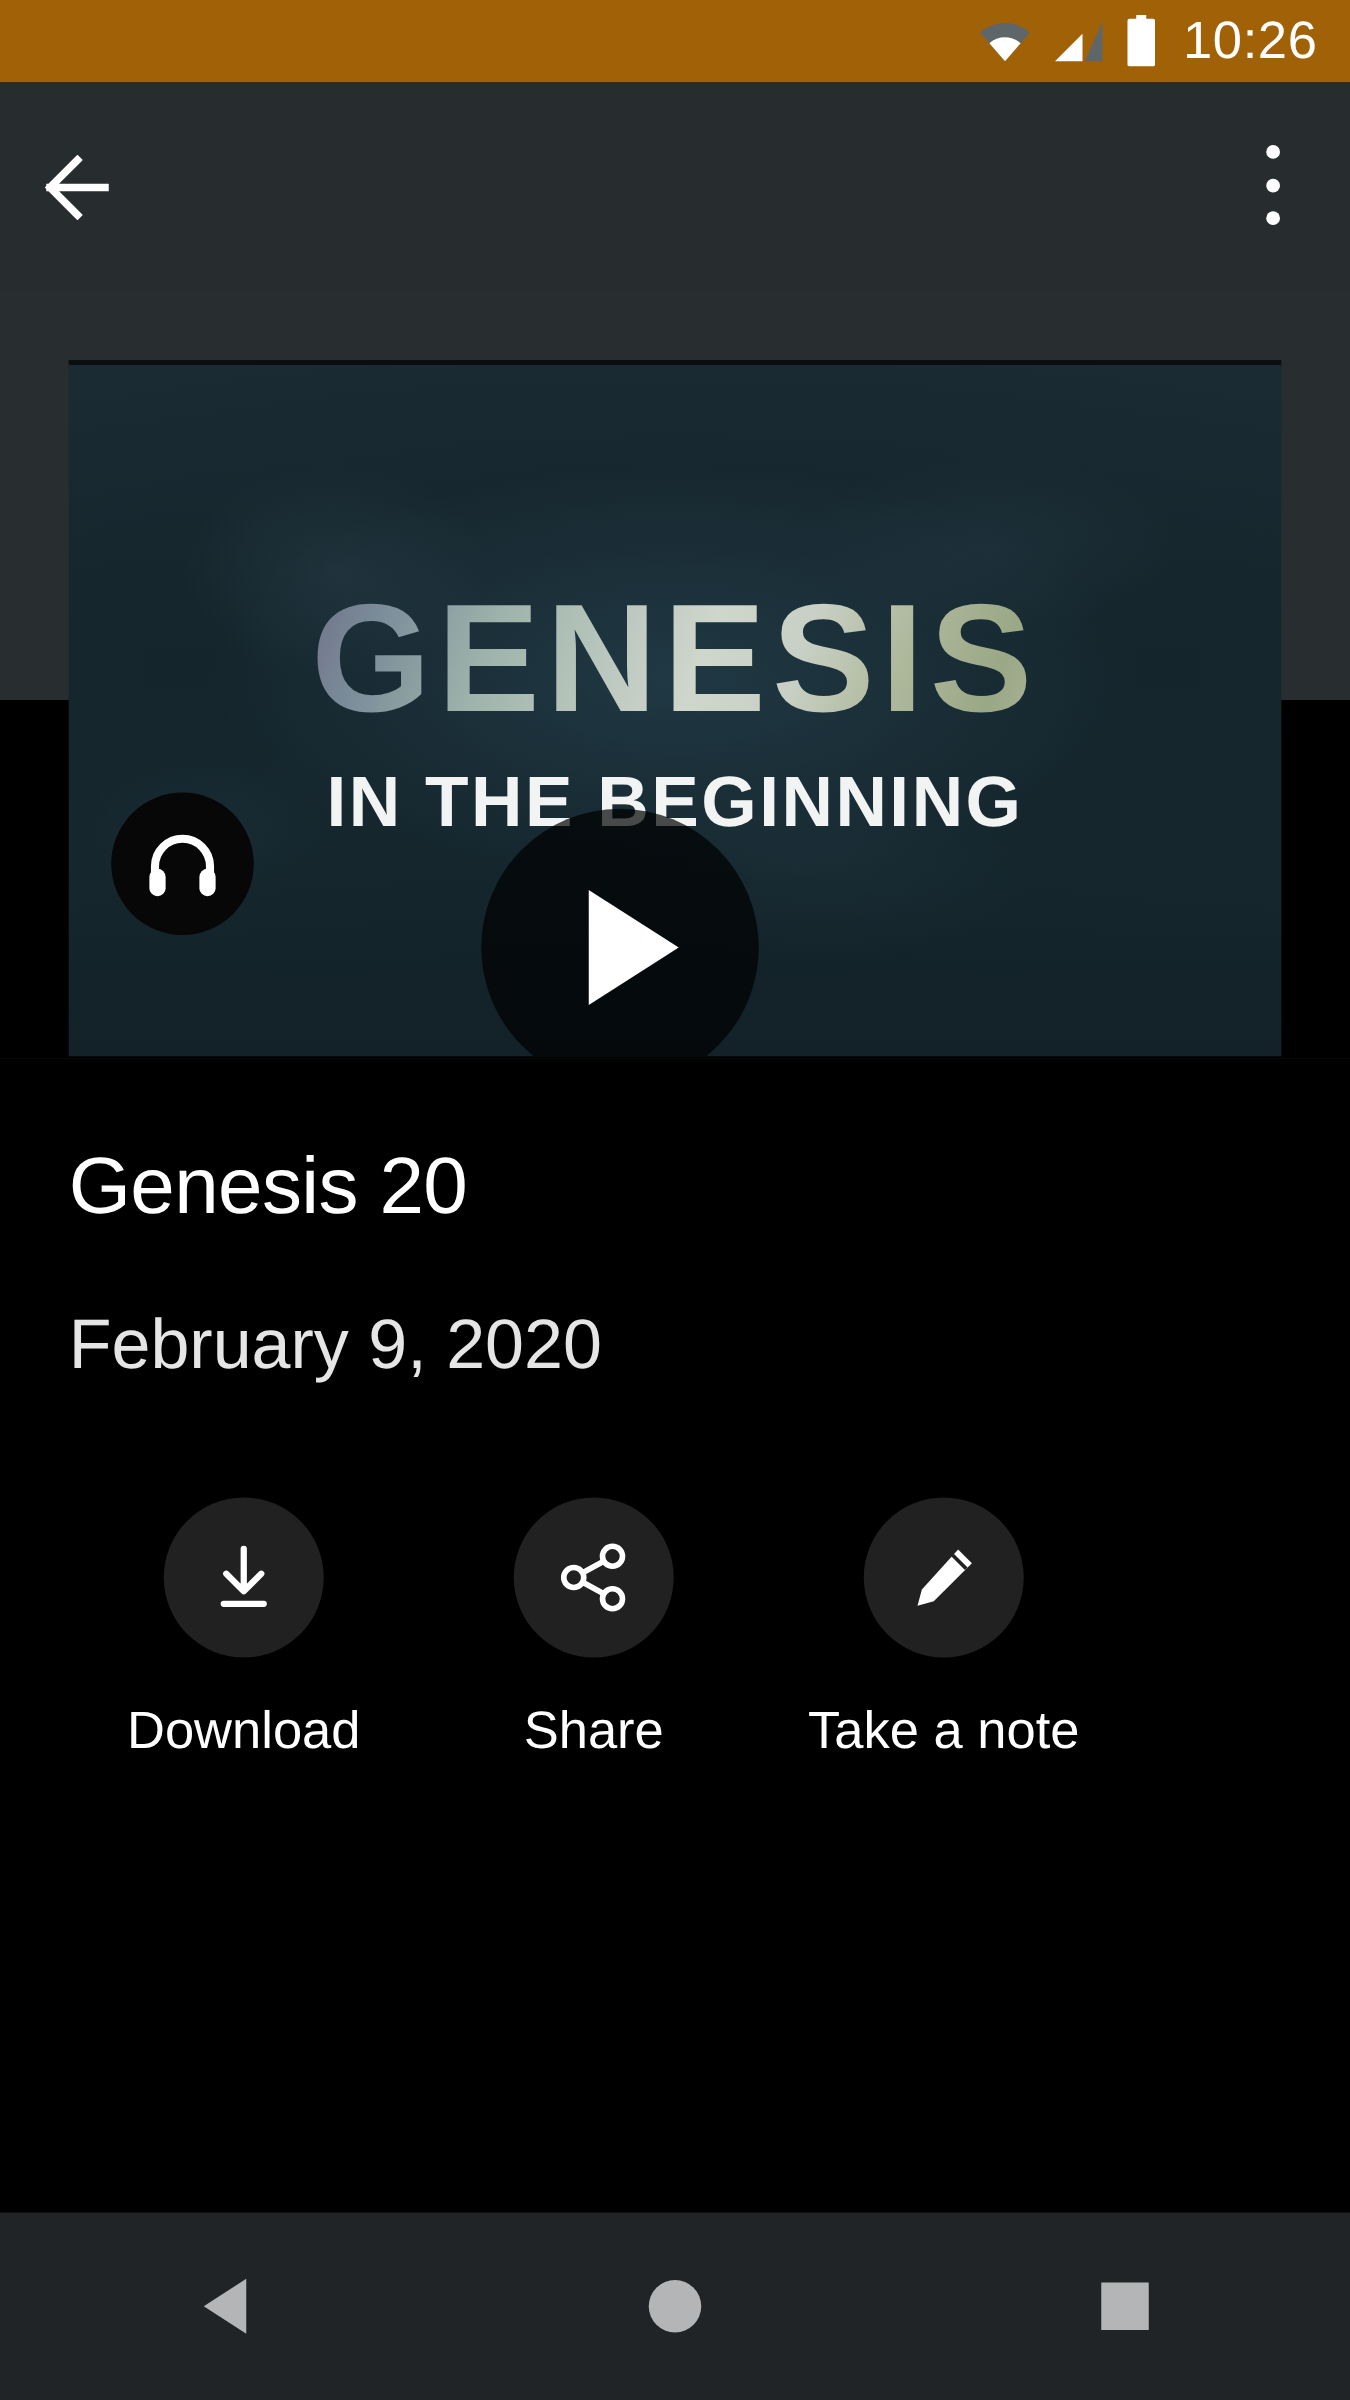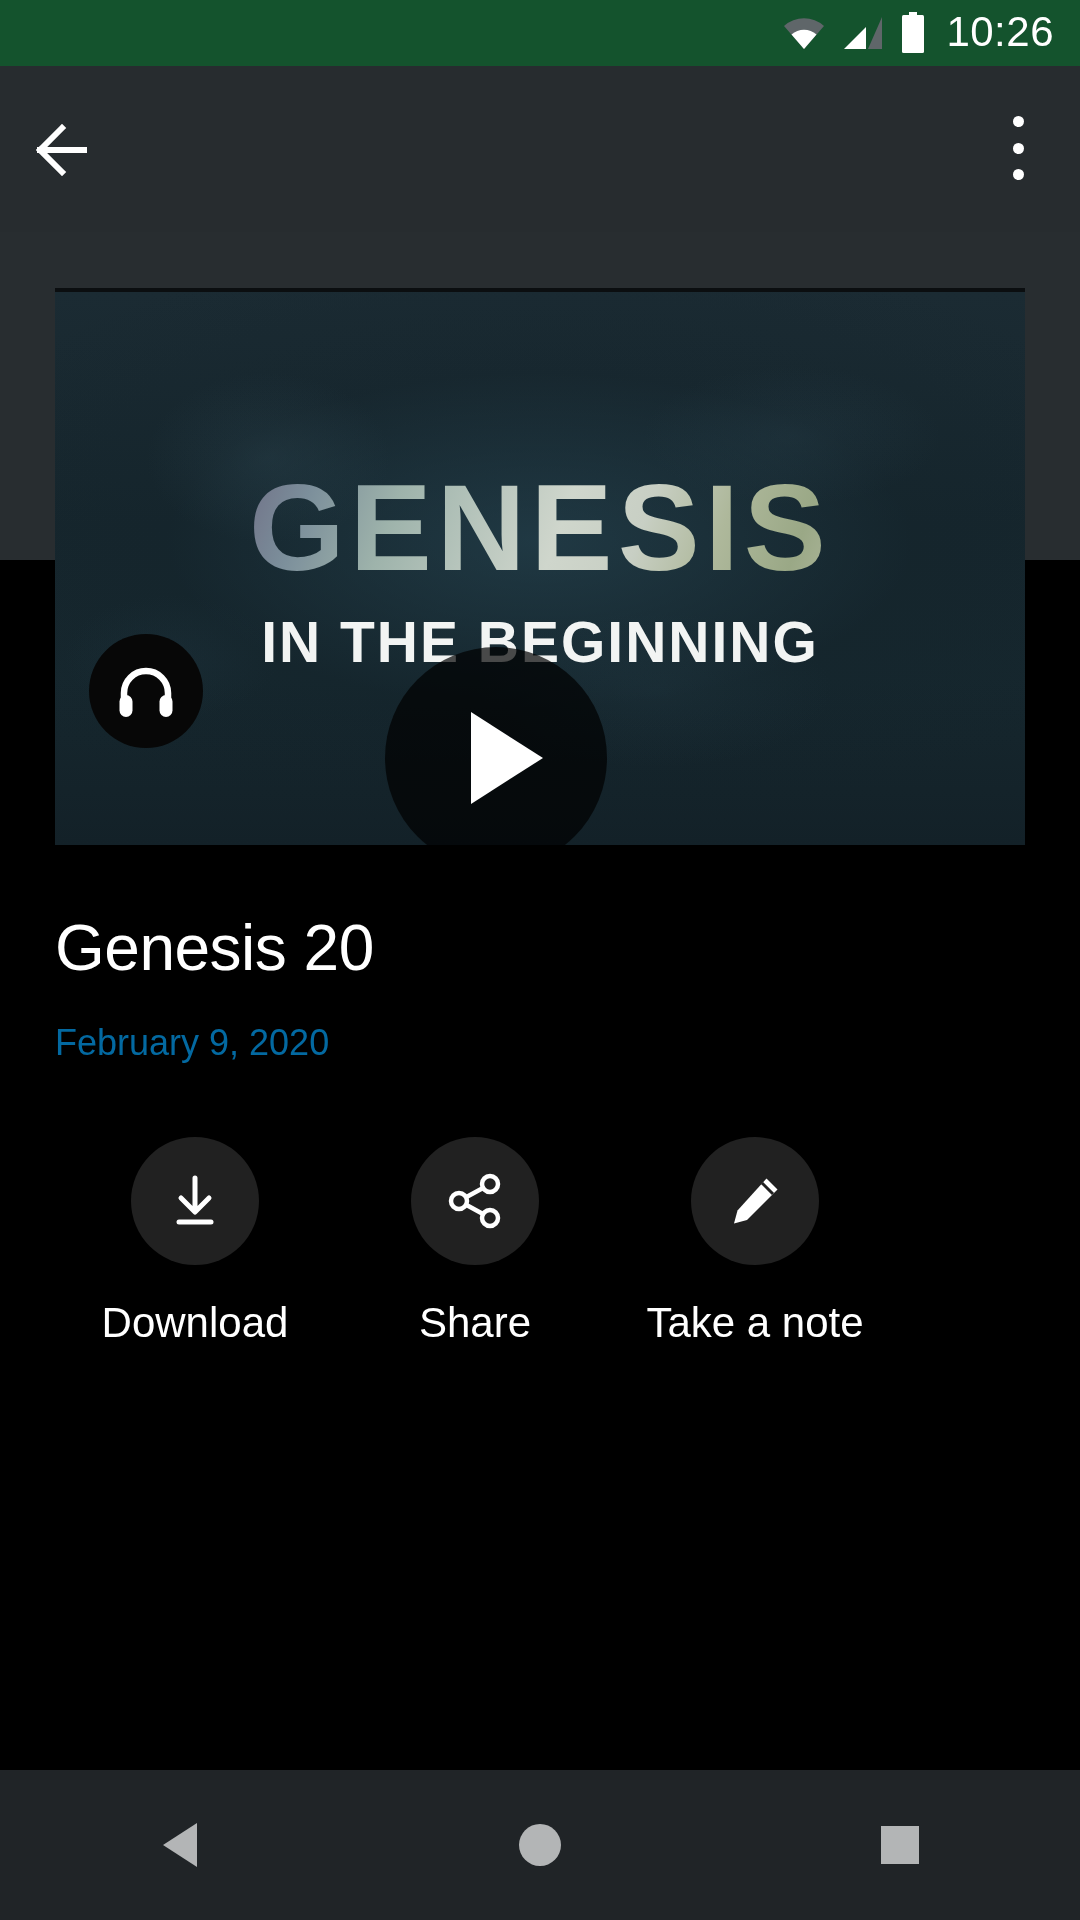--- a/index.html
+++ b/index.html
@@ -12,21 +12,21 @@
   #screen {
     position:relative;
     width:1080px; height:1920px;
     background:#000;
   }
 
   
   #status-bar {
     position:absolute; top:0; left:0;
     width:1080px; height:66px;
-    background:#14532d;
+    background:#a16207;
     display:flex; align-items:center; justify-content:flex-end;
     padding-right:26px;
   }
   .sb-icon { display:block; margin-right:16px; }
   #clock {
     color:#ffffff; font-size:42px; font-weight:400;
     letter-spacing:0.5px; line-height:1;
     margin-left:4px; margin-bottom:2px;
   }
 
@@ -160,27 +160,27 @@
     z-index:5;
   }
 
   
   #meta-block { position:absolute; left:55px; top:915px; width:900px; }
   #title-text {
     color:#ffffff; font-size:64px; font-weight:normal;
     line-height:1.05; letter-spacing:-0.5px;
   }
   #date-text {
-    color:#0369a1; font-size:36px; font-weight:400;
-    line-height:1.05; margin-top:42px;
+    color:#e5e5e5; font-size:56px; font-weight:400;
+    line-height:1.05; margin-top:64px;
   }
 
   
   #actions-row {
-    position:absolute; left:55px; top:1137px;
+    position:absolute; left:55px; top:1198px;
     width:840px;
     display:flex;
   }
   .action-item {
     flex:1;
     display:flex; flex-direction:column; align-items:center;
     cursor:pointer;
   }
   .action-circle {
     width:128px; height:128px;

